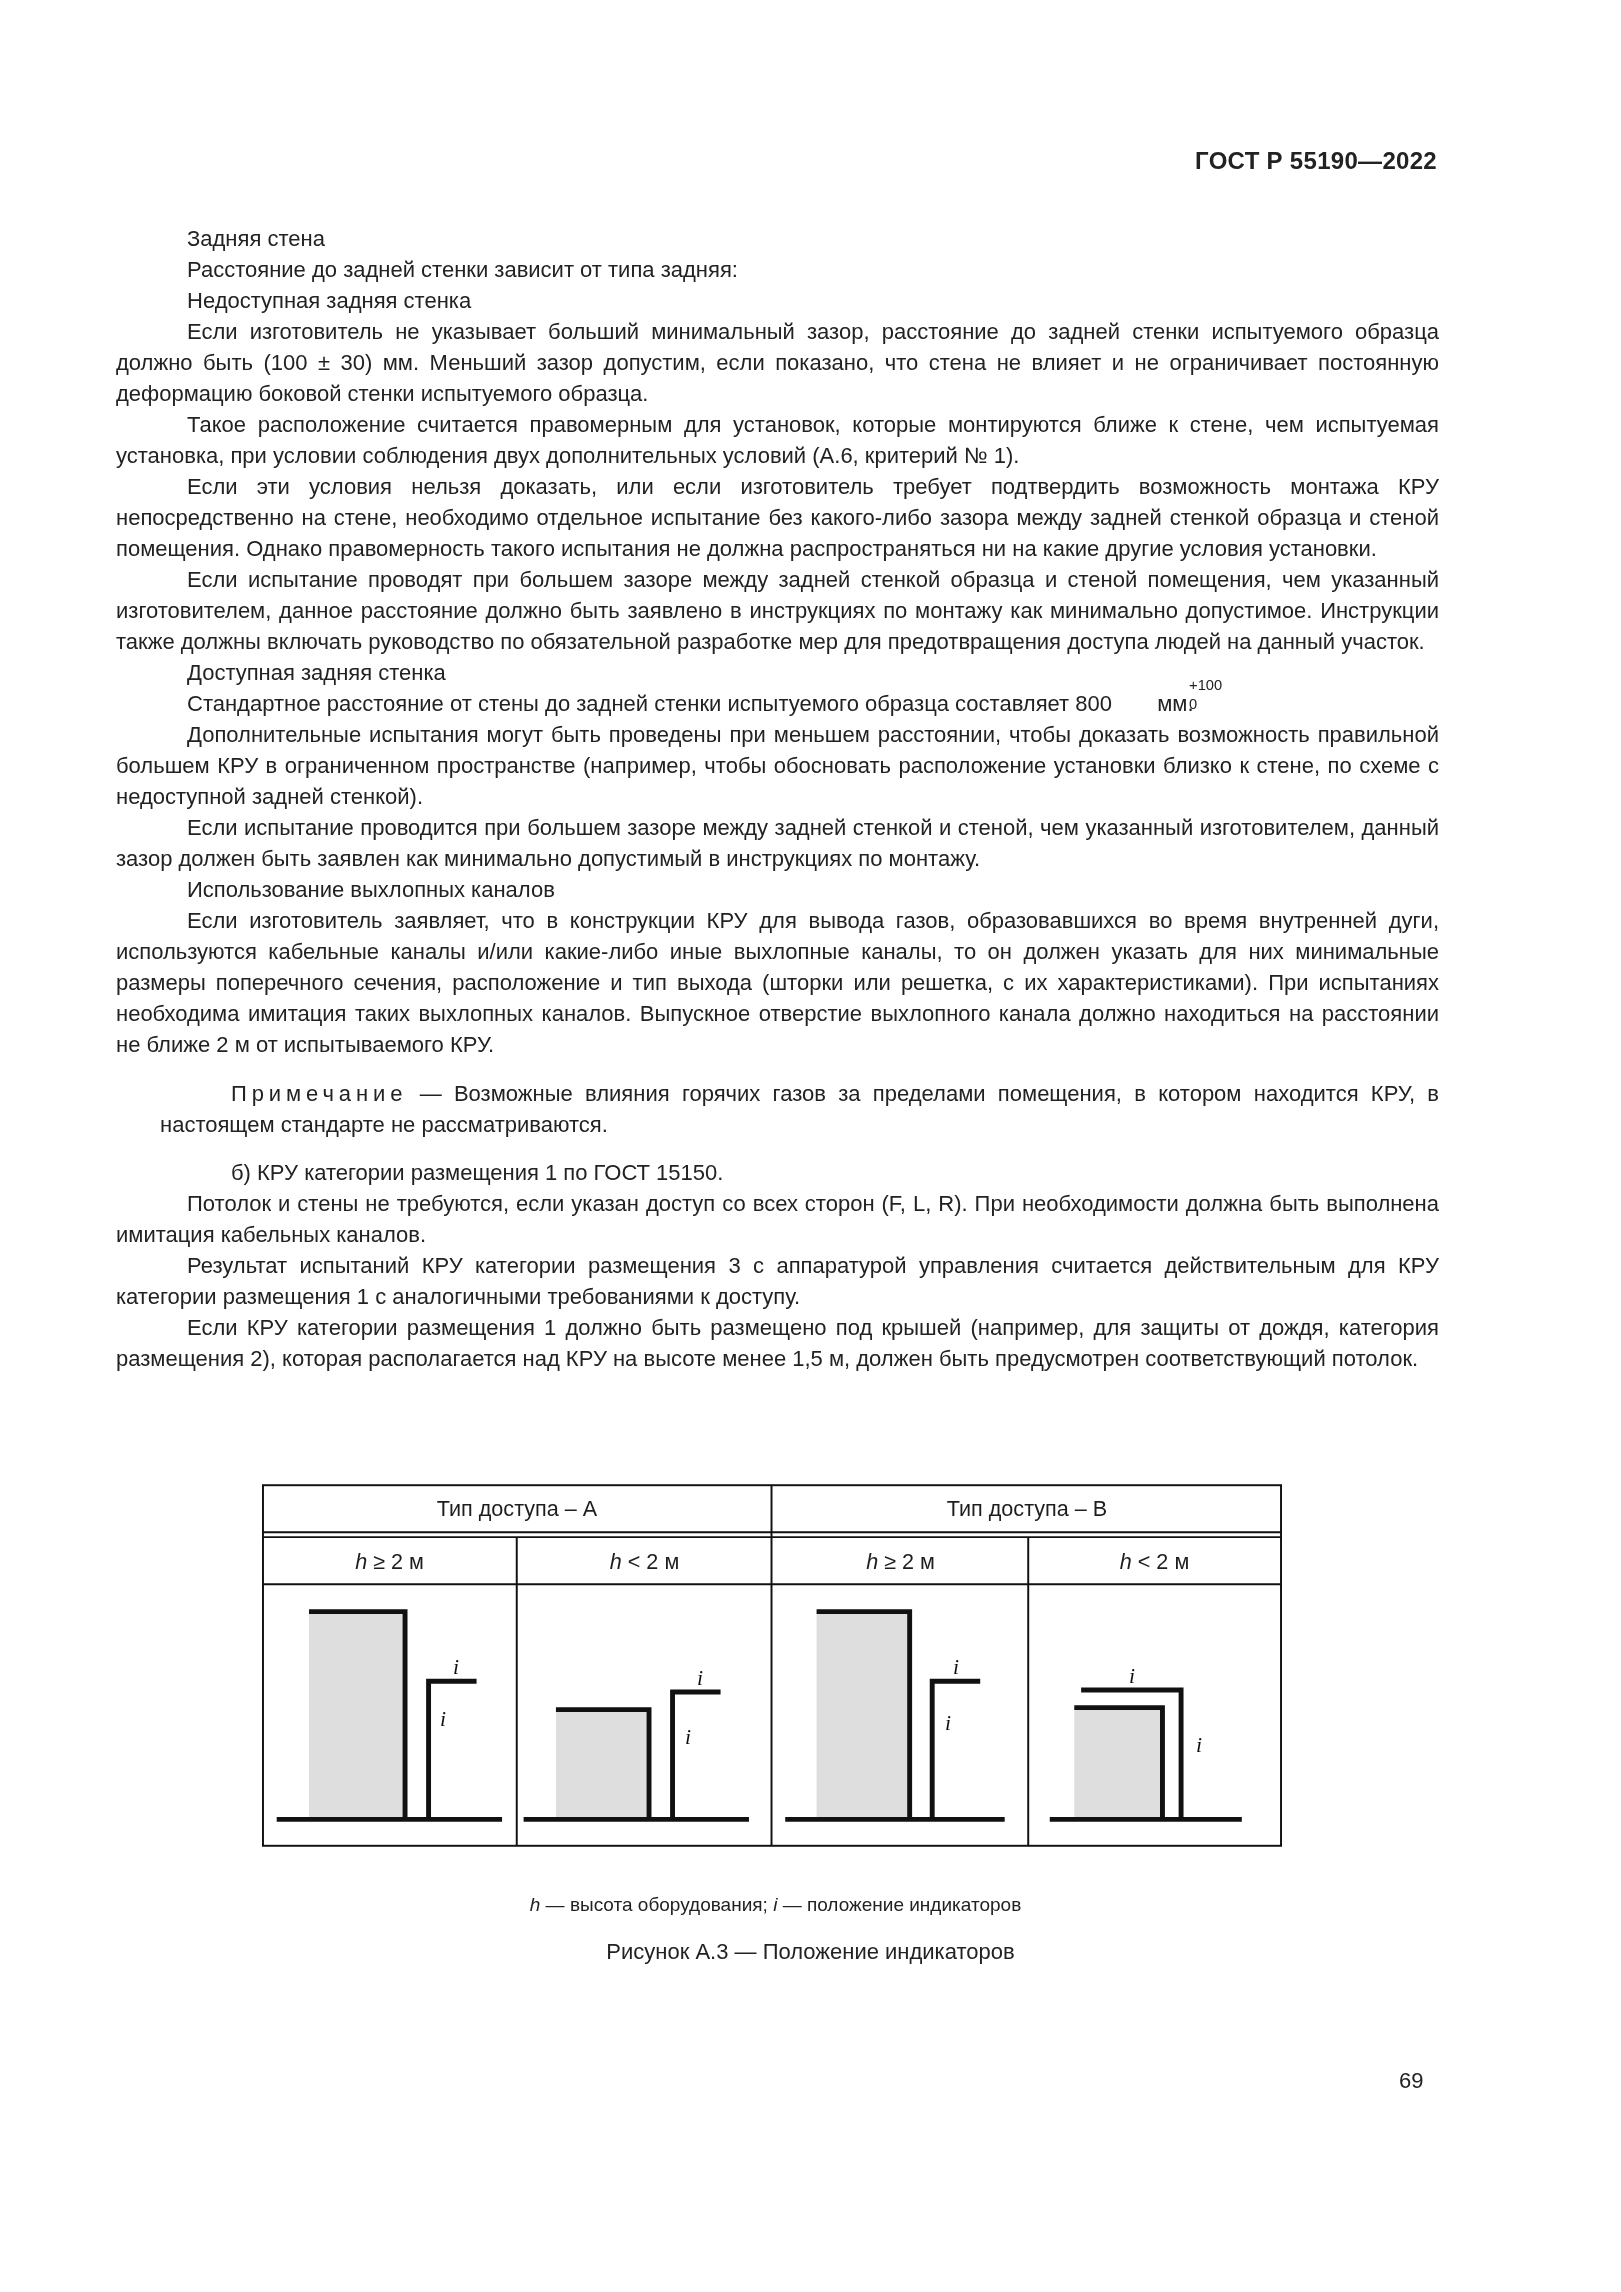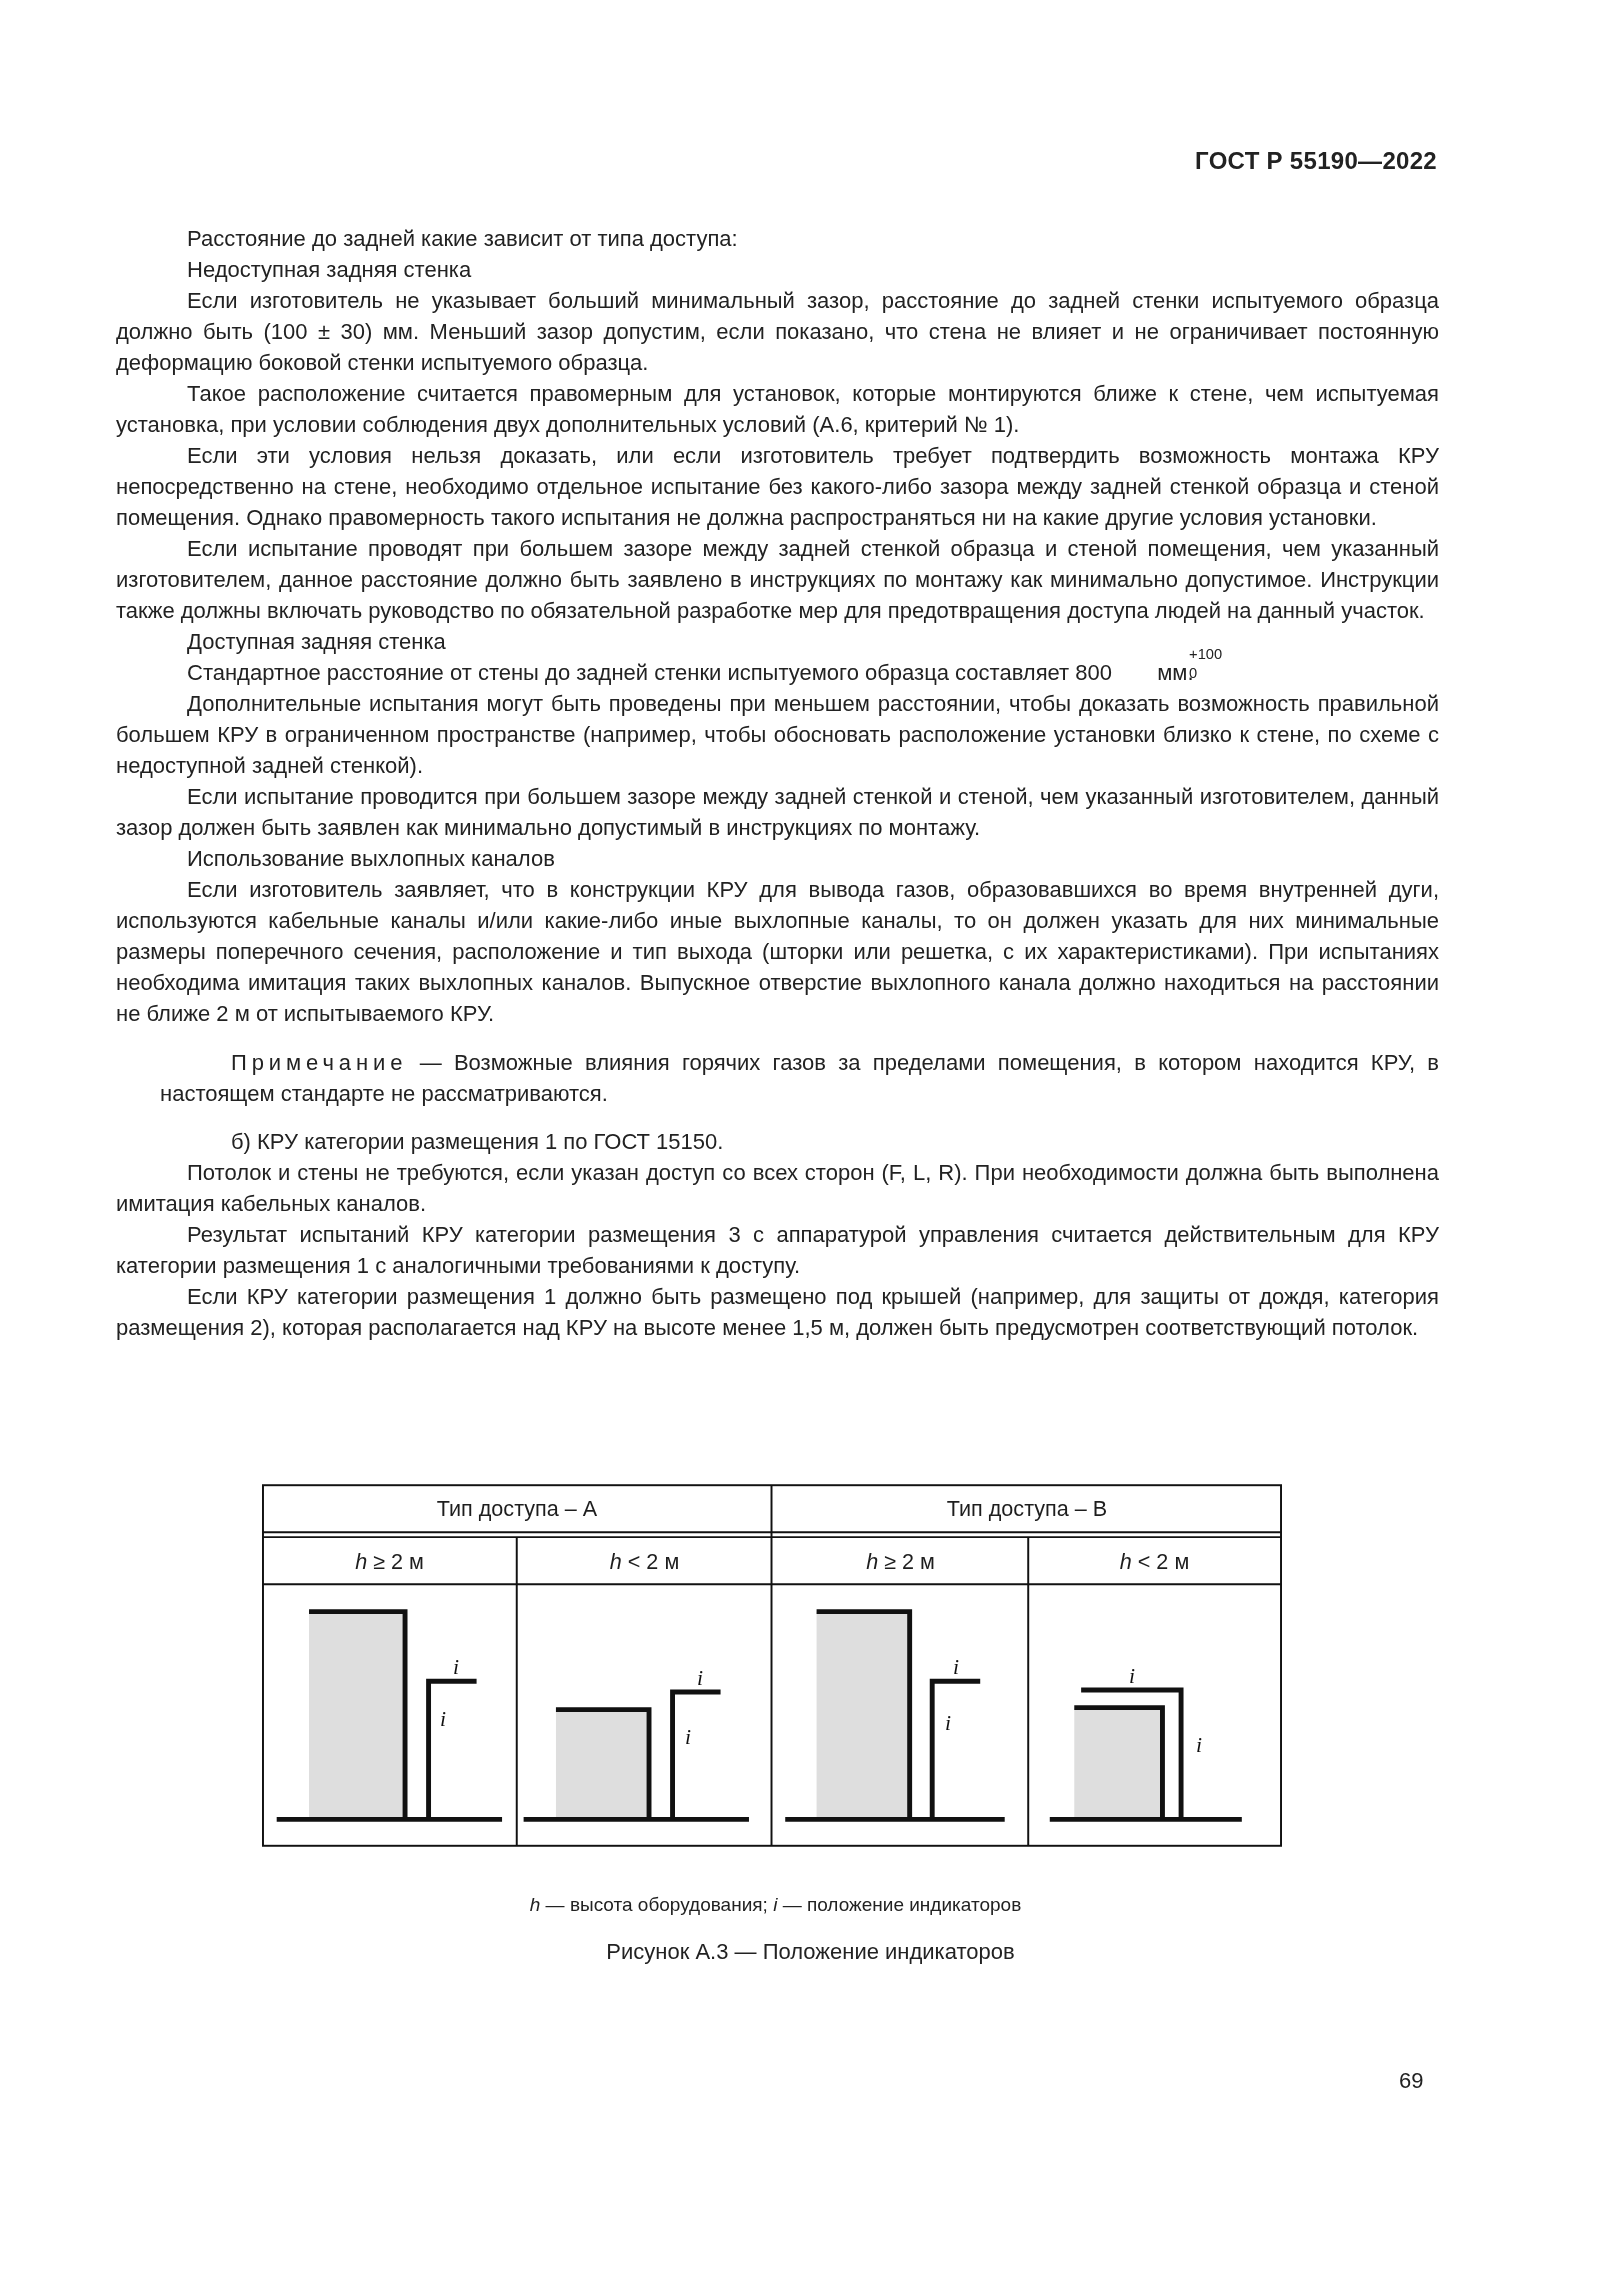--- a/index.html
+++ b/index.html
@@ -21,21 +21,22 @@
   .legend { position:absolute; left:0; width:1551px; top:1894px; text-align:center; font-size:19px; color:#222; }
   .caption { position:absolute; left:0; width:1621px; top:1939px; text-align:center; font-size:22px; color:#222; }
   .pagenum { position:absolute; left:1399px; top:2068px; font-size:22px; color:#222; }
 </style>
 </head>
 <body>
 
 <div class="hdr">ГОСТ Р 55190—2022</div>
 
 <div class="text">
-  <p>Расстояние до задней какие зависит от типа доступа:</p>
+  <p>Задняя стена</p>
+  <p>Расстояние до задней стенки зависит от типа задняя:</p>
   <p>Недоступная задняя стенка</p>
   <p>Если изготовитель не указывает больший минимальный зазор, расстояние до задней стенки испытуемого образца должно быть (100 ± 30) мм. Меньший зазор допустим, если показано, что стена не влияет и не ограничивает постоянную деформацию боковой стенки испытуемого образца.</p>
   <p>Такое расположение считается правомерным для установок, которые монтируются ближе к стене, чем испытуемая установка, при условии соблюдения двух дополнительных условий (А.6, критерий № 1).</p>
   <p>Если эти условия нельзя доказать, или если изготовитель требует подтвердить возможность монтажа КРУ непосредственно на стене, необходимо отдельное испытание без какого-либо зазора между задней стенкой образца и стеной помещения. Однако правомерность такого испытания не должна распространяться ни на какие другие условия установки.</p>
   <p>Если испытание проводят при большем зазоре между задней стенкой образца и стеной помещения, чем указанный изготовителем, данное расстояние должно быть заявлено в инструкциях по монтажу как минимально допустимое. Инструкции также должны включать руководство по обязательной разработке мер для предотвращения доступа людей на данный участок.</p>
   <p>Доступная задняя стенка</p>
   <p>
     <span>Стандартное расстояние от стены до задней стенки испытуемого образца составляет 800</span>
     <span class="tol"><span class="up">+100</span><span class="dn">0</span></span>
     <span>мм.</span>

